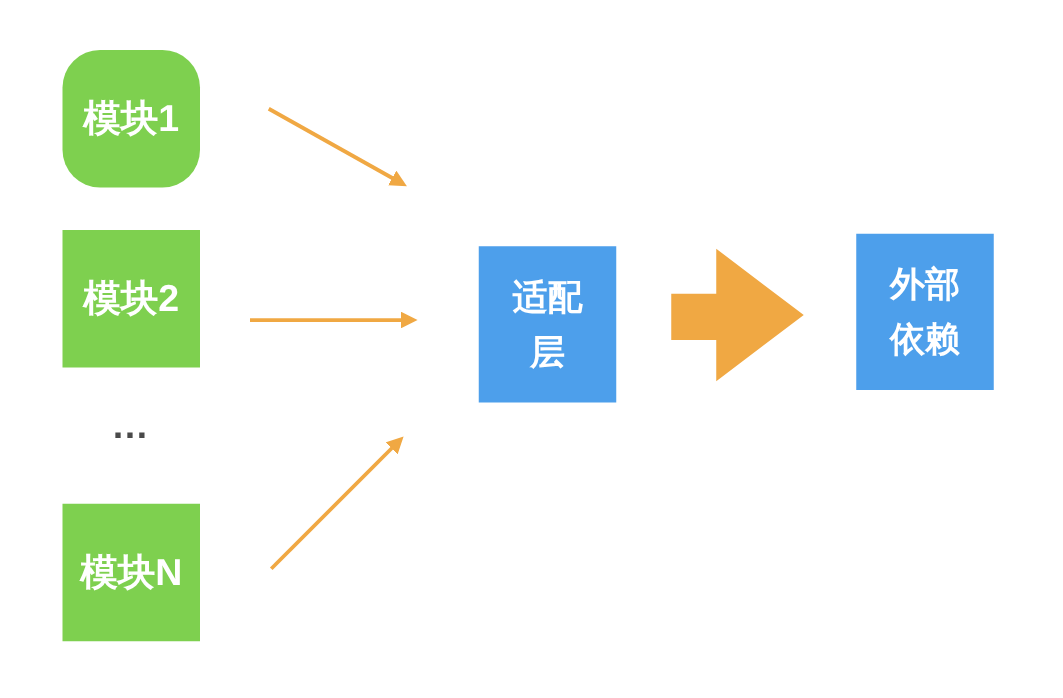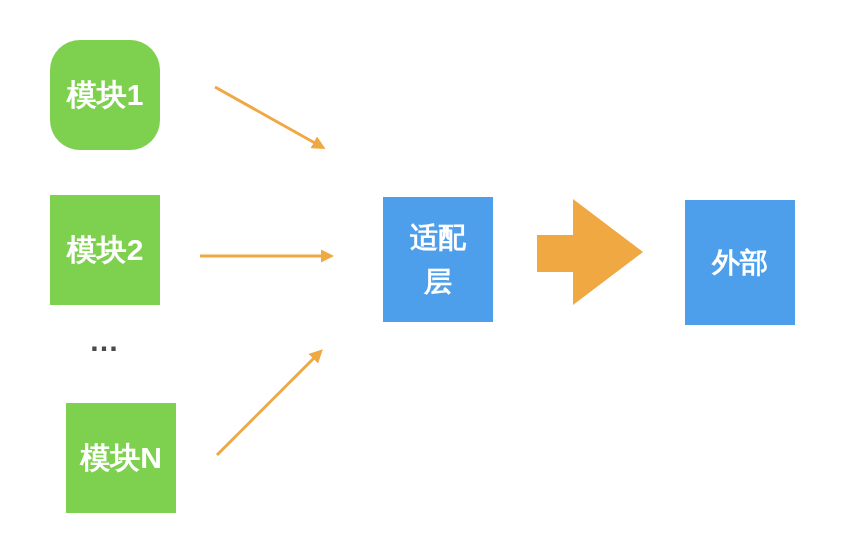--- a/index.html
+++ b/index.html
@@ -25,30 +25,30 @@
     text-align: center;
     user-select: none;
   }
   .green-box {
     background: var(--green, #7ED04F);
     left: 50px;
     width: 110px; height: 110px;
     font-size: 30px;
   }
   #module-1 { top: 40px; border-radius: 30px; }
-  #module-2 { top: 195px; }
-  #module-n { top: 403px; margin-left: 16px; }
+  #module-2 { top: 184px; }
+  #module-n { top: 403px; }
   .blue-box {
     background: var(--blue, #4D9FEB);
     width: 110px; height: 125px;
     font-size: 28px;
     line-height: 1.55;
   }
   #adapter-box  { left: 383px; top: 197px; }
-  #external-box { left: 685px; top: 200px; }
+  #external-box { left: 685px; top: 187px; }
   .ellipsis {
     position: absolute;
     left: 50px; top: 326px;
     width: 110px;
     text-align: center;
     color: var(--ellipsis, #4a4a4a);
     font-size: 30px;
     font-weight: bold;
     letter-spacing: 2px;
     line-height: 30px;
@@ -97,15 +97,16 @@
     <span>模块N</span>
   </div>
 
   <div class="box blue-box" id="adapter-box">
     <span>适配</span>
     <span>层</span>
   </div>
 
   <div class="box blue-box" id="external-box">
     <span>外部</span>
+    <span>依赖</span>
   </div>
 
 </div>
 
 </body></html>

